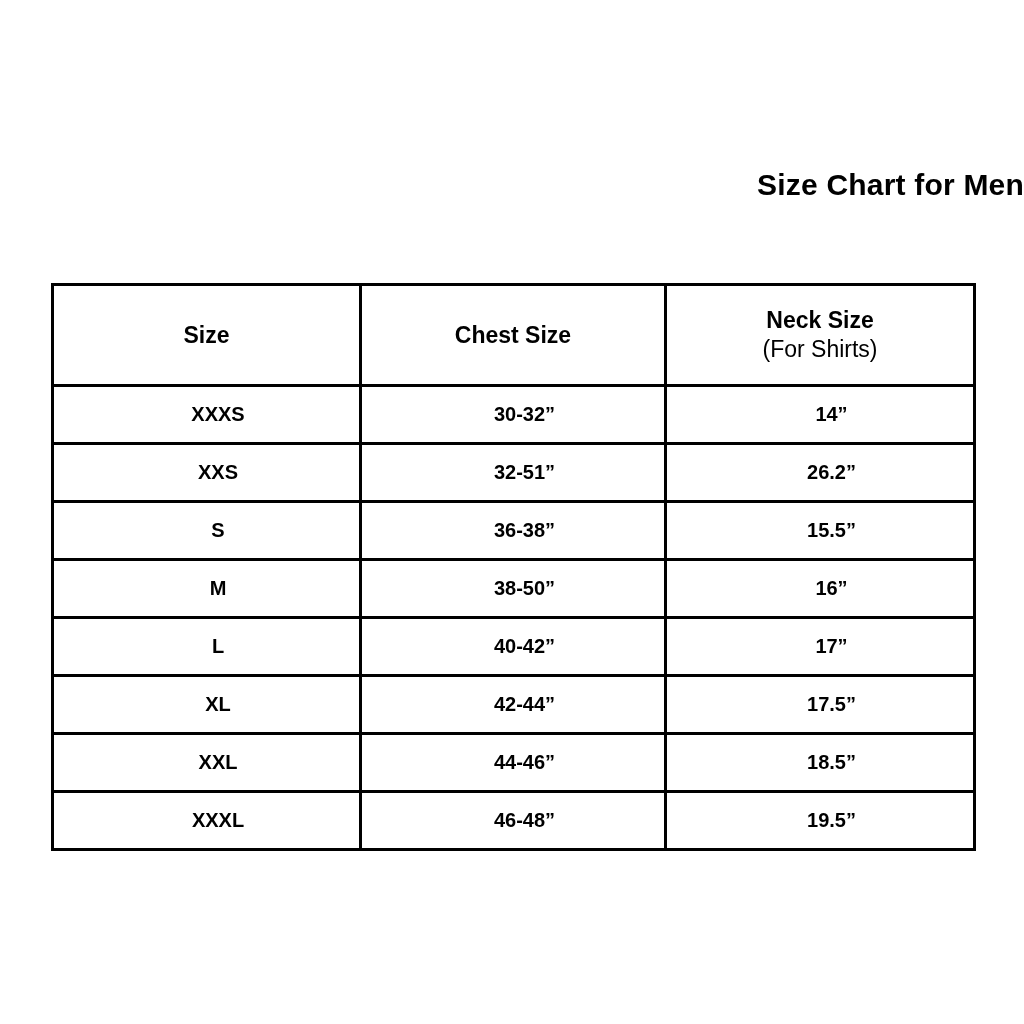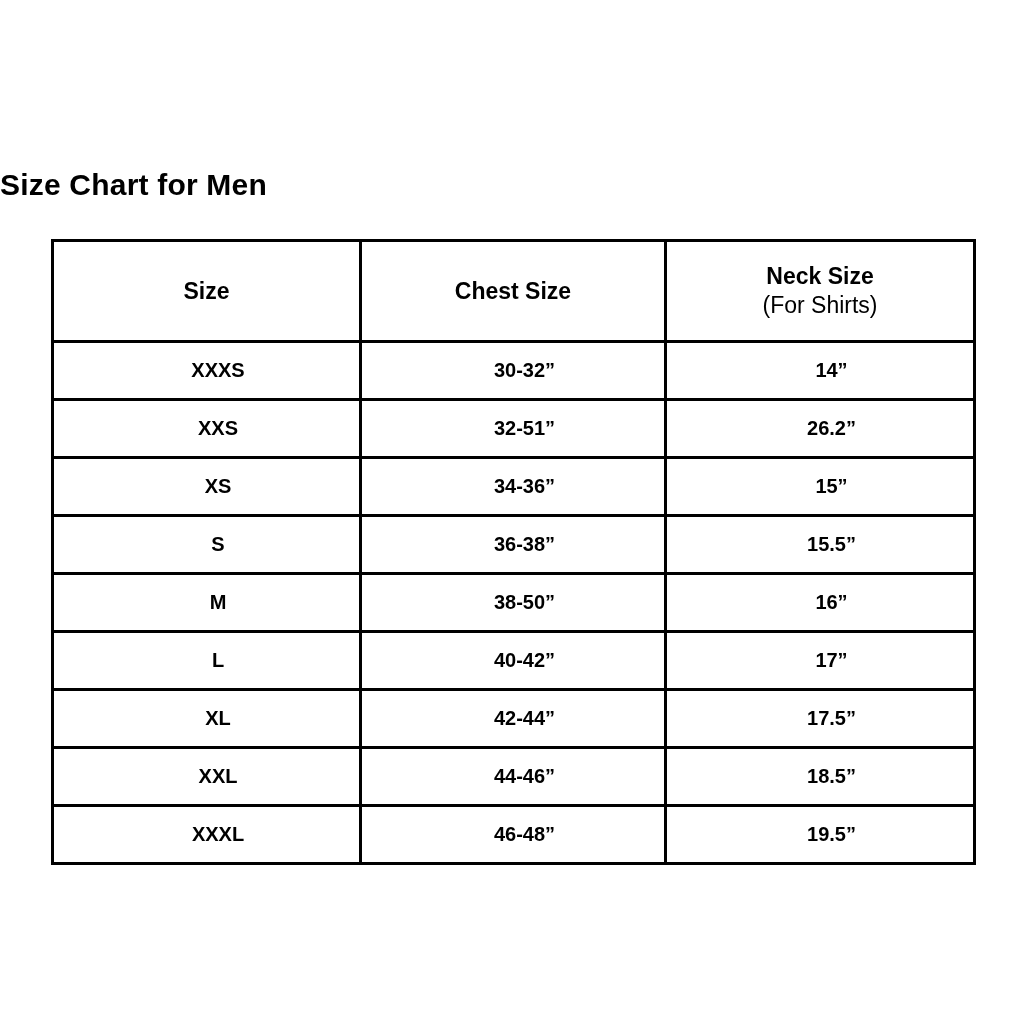--- a/index.html
+++ b/index.html
@@ -18,35 +18,36 @@
     position: relative;
     width: 1024px;
     height: 1024px;
     background: #ffffff;
   }
   .chart-title {
     position: absolute;
     top: 168px;
     left: 0;
     width: 1024px;
-    text-align: left;
+    text-align: right;
     font-size: 30px;
     font-weight: bold;
     letter-spacing: 0.2px;
   }
   .table-wrap {
     position: absolute;
     top: 239px;
     left: 51px;
     width: 922px;
   }
   table.size-table {
     border-collapse: collapse;
     width: 922px;
     table-layout: fixed;
+    margin-top: 44px;
   }
   table.size-table td,
   table.size-table th {
     border: 3px solid #000000;
     text-align: center;
     vertical-align: middle;
     font-weight: bold;
     color: #000000;
   }
   table.size-table th {
@@ -101,25 +102,20 @@
           <td>XXXS</td>
           <td>30-32”</td>
           <td>14”</td>
         </tr>
         <tr>
           <td>XXS</td>
           <td>32-51”</td>
           <td>26.2”</td>
         </tr>
         <tr>
-          <td>XS</td>
-          <td>34-36”</td>
-          <td>15”</td>
-        </tr>
-        <tr>
           <td>S</td>
           <td>36-38”</td>
           <td>15.5”</td>
         </tr>
         <tr>
           <td>M</td>
           <td>38-50”</td>
           <td>16”</td>
         </tr>
         <tr>

